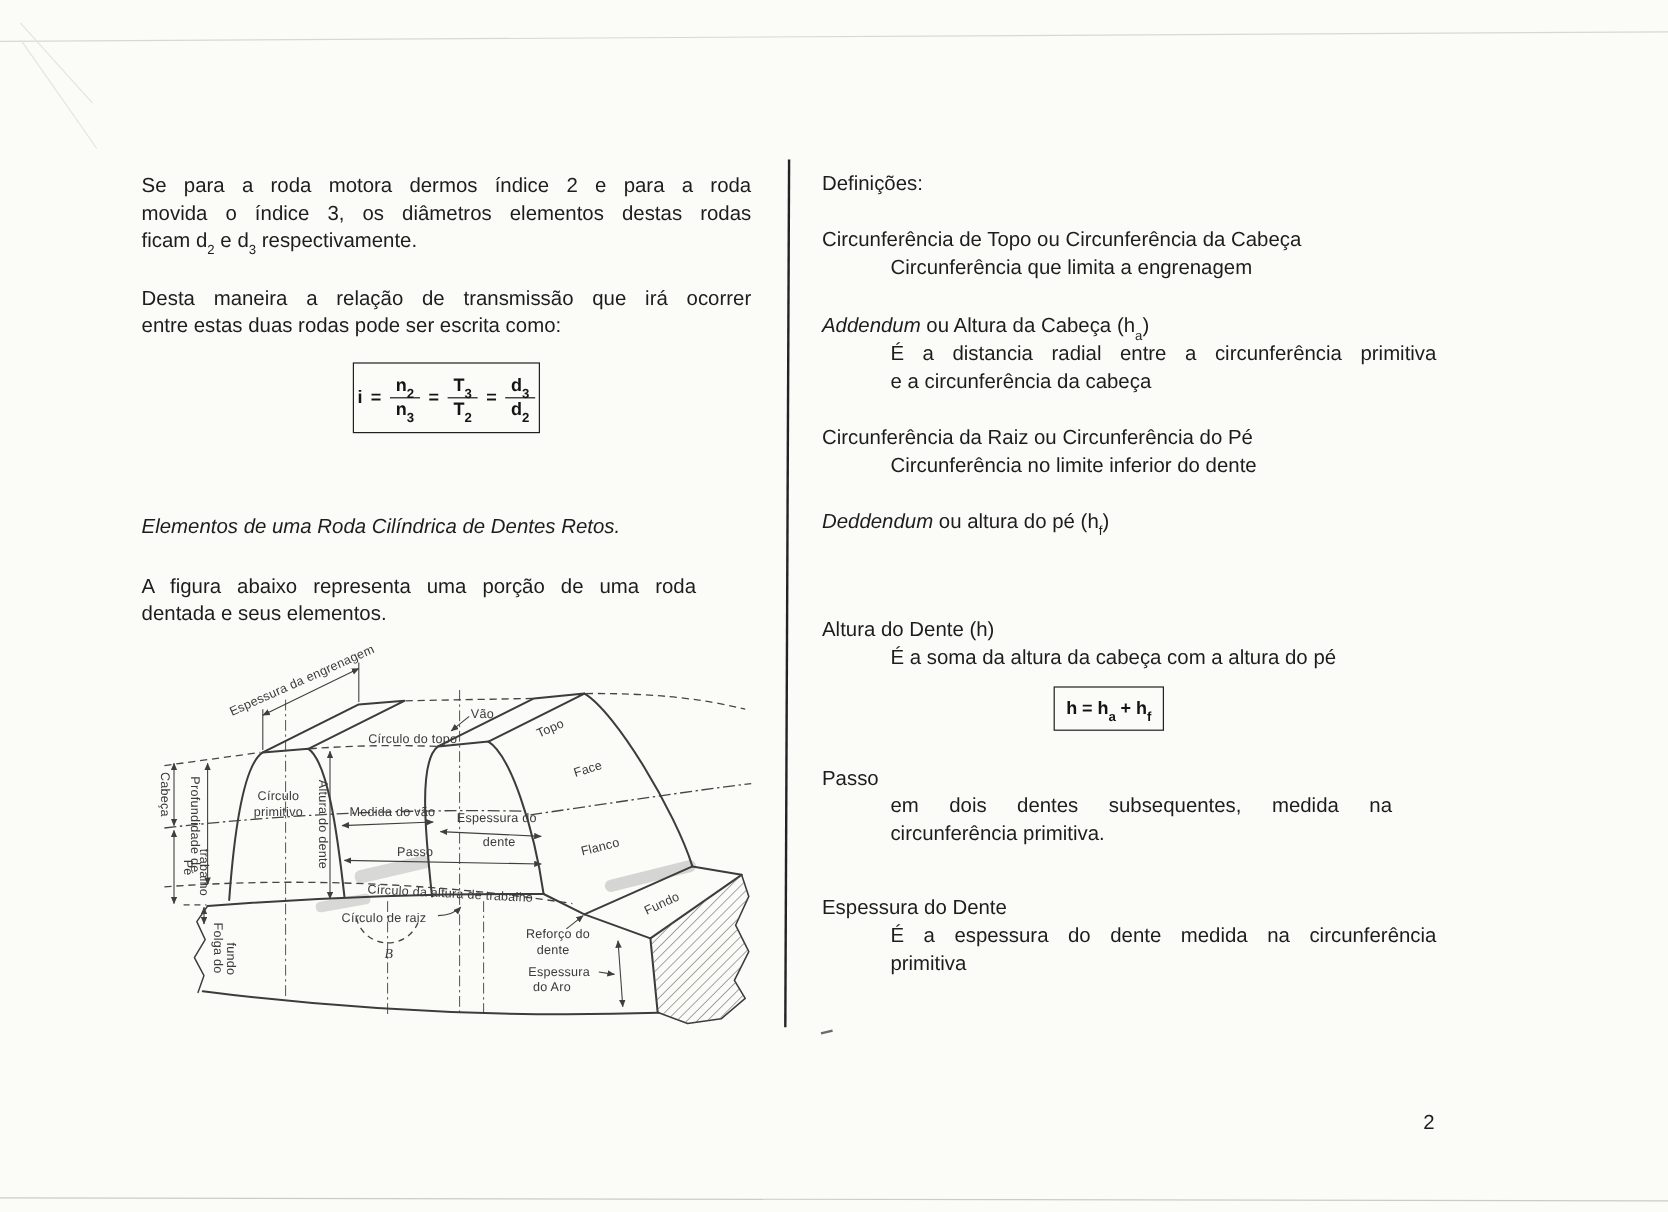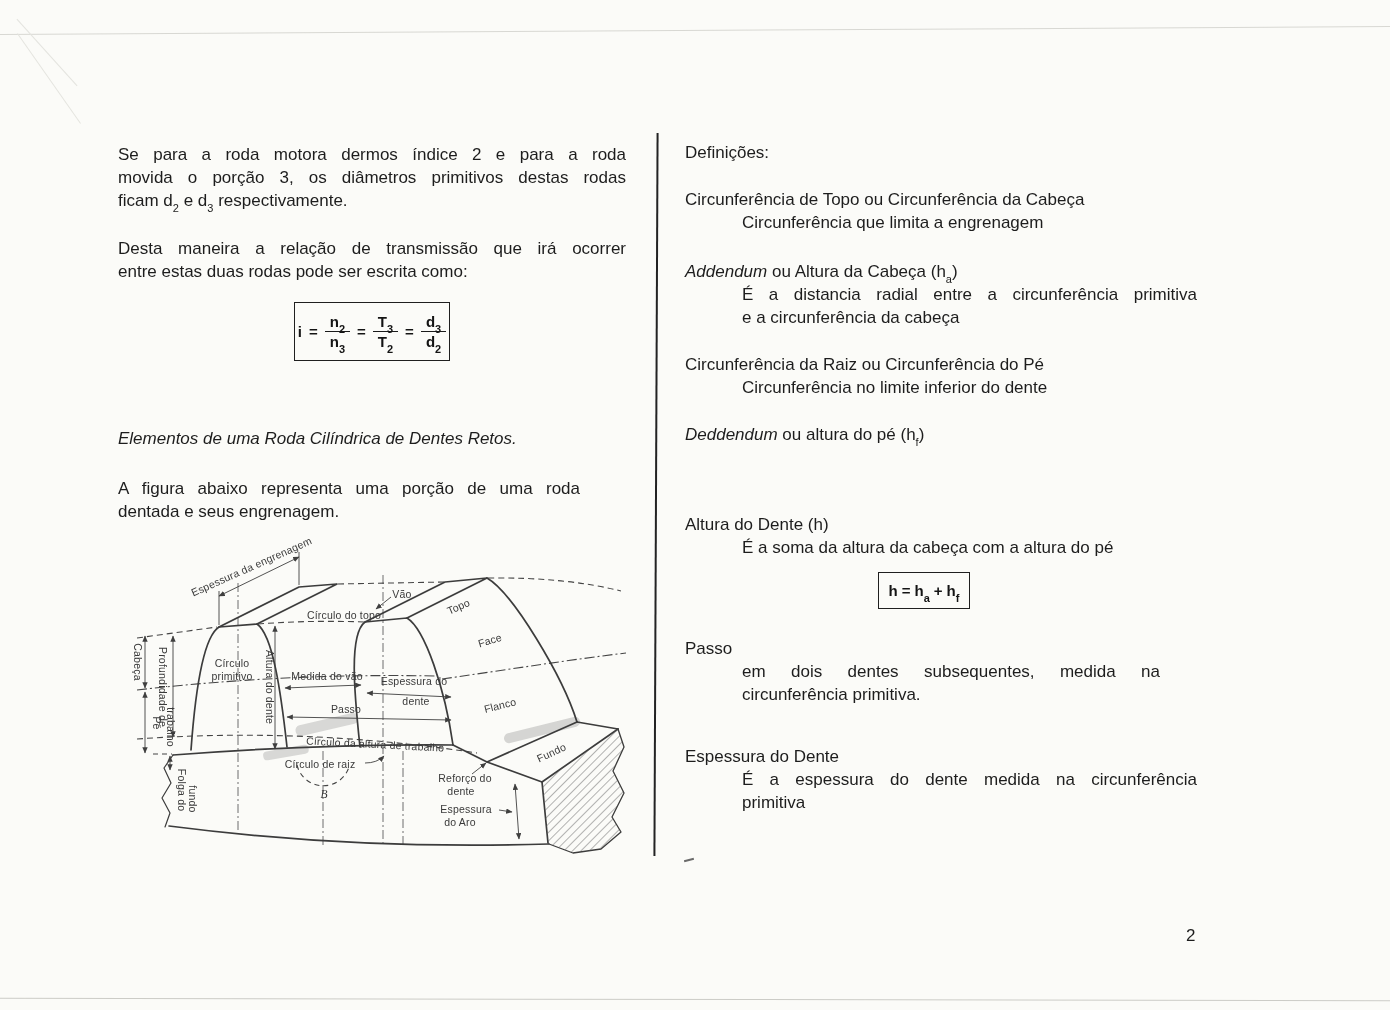--- a/index.html
+++ b/index.html
@@ -39,21 +39,21 @@
 <div class="edge" style="left:-10px;top:30px;width:1410px;transform:rotate(-0.33deg);"></div>
 <div class="edge" style="left:-10px;top:999px;width:1410px;background:#ccccc7;transform:rotate(0.1deg);"></div>
 <div class="crease" style="left:2px;top:52px;width:90px;transform:rotate(48deg);"></div>
 <div class="crease" style="left:-6px;top:78px;width:110px;transform:rotate(55deg);"></div>
 <div class="divider"></div>
 <div class="tick-mark"></div>
 
 <div class="col-left">
   <div class="para" style="top:0;width:508px;">
     <div class="line stretch">Se para a roda motora dermos índice 2 e para a roda</div>
-    <div class="line stretch">movida o porção 3, os diâmetros primitivos destas rodas</div>
+    <div class="line stretch">movida o índice 3, os diâmetros elementos destas rodas</div>
     <div class="line"><span>ficam d</span><sub>2</sub><span> e d</span><sub>3</sub><span> respectivamente.</span></div>
   </div>
 
   <div class="para" style="top:94px;width:508px;">
     <div class="line stretch">Desta maneira a relação de transmissão que irá ocorrer</div>
     <div class="line">entre estas duas rodas pode ser escrita como:</div>
   </div>
 
   <div class="fbox" style="left:176px;top:159px;width:154px;height:57px;">
     <span>i</span>
@@ -71,21 +71,21 @@
     <span class="frac">
       <span class="num"><span>d</span><sub>3</sub></span>
       <span class="den"><span>d</span><sub>2</sub></span>
     </span>
   </div>
 
   <div class="heading">Elementos de uma Roda Cilíndrica de Dentes Retos.</div>
 
   <div class="para" style="top:334px;width:462px;">
     <div class="line stretch">A figura abaixo representa uma porção de uma roda</div>
-    <div class="line">dentada e seus engrenagem.</div>
+    <div class="line">dentada e seus elementos.</div>
   </div>
 </div>
 
 <svg class="diagram" width="570" height="345" viewBox="0 0 570 345">
   <defs>
     <marker id="ah" markerWidth="8" markerHeight="8" refX="6.5" refY="3" orient="auto-start-reverse">
       <path d="M0,0 L7,3 L0,6 z" fill="#3f3f3f"></path>
     </marker>
     <pattern id="hatch" width="6" height="6" patternTransform="rotate(45)" patternUnits="userSpaceOnUse">
       <line x1="0" y1="0" x2="0" y2="6" stroke="#5a5a5a" stroke-width="1"></line>

